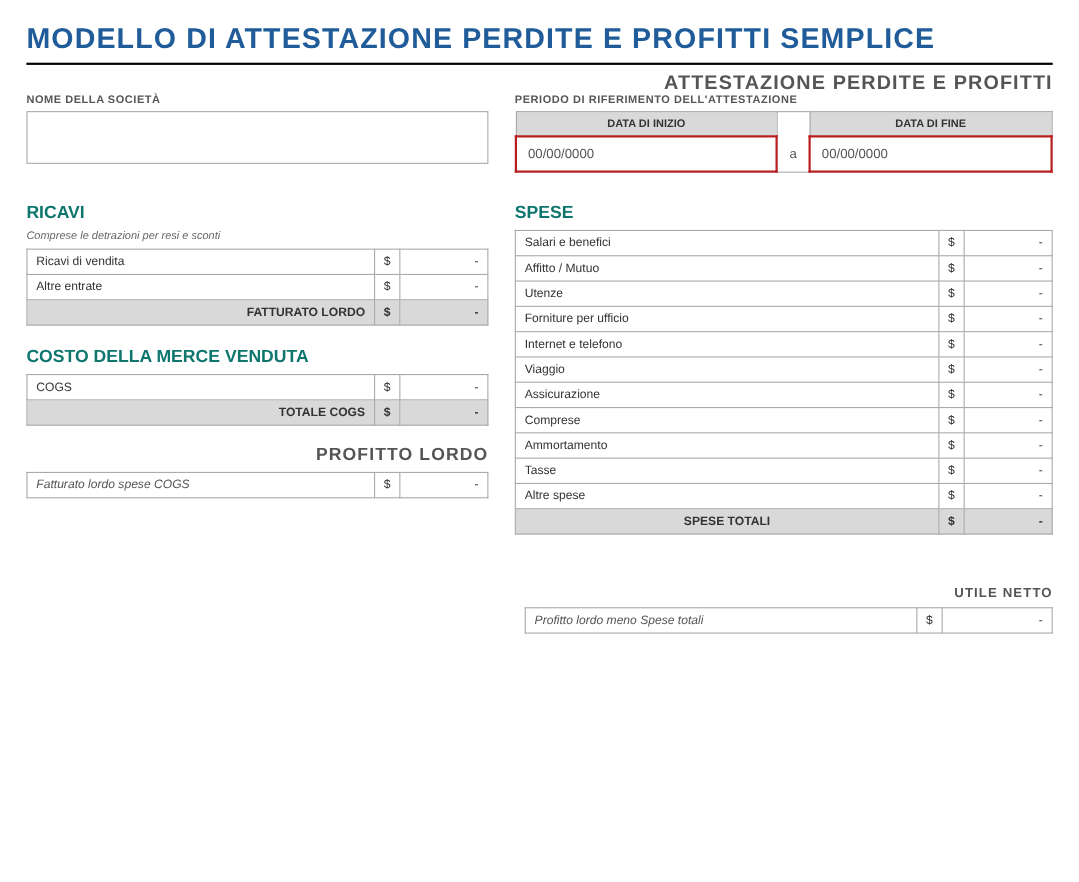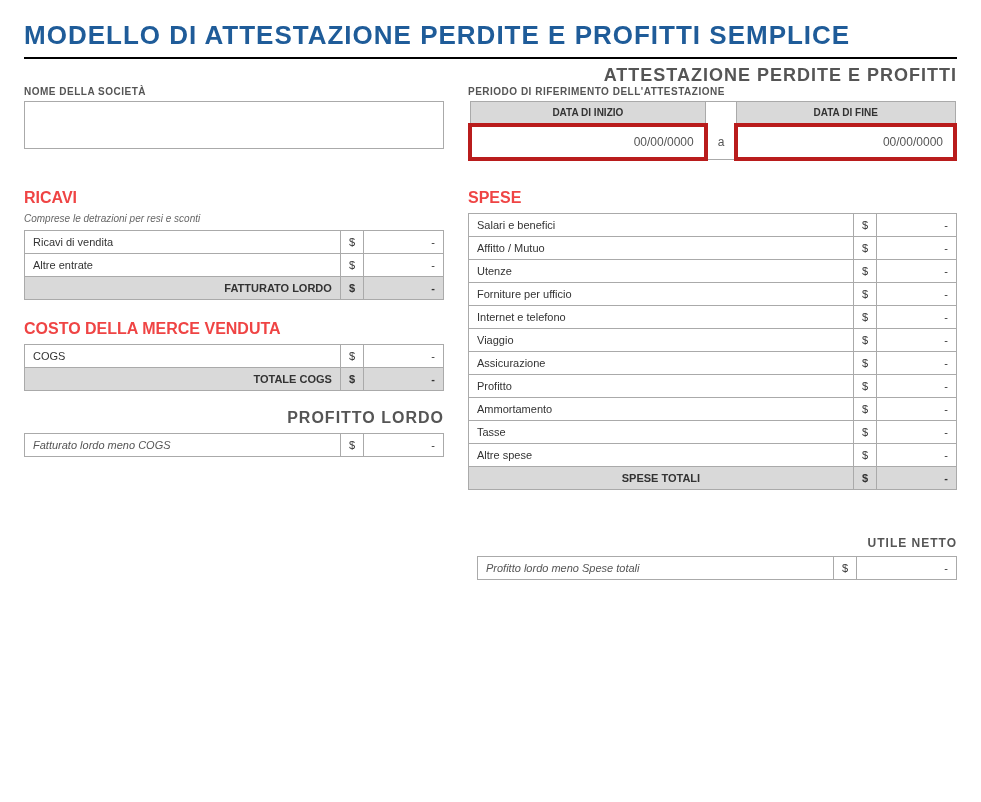--- a/index.html
+++ b/index.html
@@ -72,23 +72,23 @@
       border: 1px solid #aaa;
       padding: 5px 10px;
       font-size: 10px;
       font-weight: 700;
       text-transform: uppercase;
       text-align: center;
       color: #333;
     }
 
     .period-table td {
-      border: 4px solid #b91c1c;
+      border: 2px solid #b91c1c;
       padding: 8px 10px;
-      text-align: right;
+      text-align: left;
       font-size: 12px;
       color: #555;
     }
 
     .main-content {
       display: flex;
       gap: 24px;
       align-items: flex-start;
     }
 
@@ -96,21 +96,21 @@
       flex: 0 0 420px;
     }
 
     .right-col {
       flex: 1;
     }
 
     .section-heading {
       font-size: 16px;
       font-weight: 700;
-      color: #ef4444;
+      color: #0f766e;
       text-transform: uppercase;
       margin-bottom: 6px;
     }
 
     .section-sub {
       font-size: 10px;
       font-style: italic;
       color: #666;
       margin-bottom: 6px;
     }
@@ -305,21 +305,21 @@
           </tr>
         </tbody>
       </table>
     </div>
 
     <div class="gross-profit-section">
       <div class="gross-profit-title">PROFITTO LORDO</div>
       <table class="gross-profit-table">
         <tbody>
           <tr>
-            <td class="italic-label">Fatturato lordo meno COGS</td>
+            <td class="italic-label">Fatturato lordo spese COGS</td>
             <td class="currency-cell" style="width:20px; text-align:center; border-left:1px solid #aaa; border-right:1px solid #aaa;">$</td>
             <td style="text-align:right; width:80px;">-</td>
           </tr>
         </tbody>
       </table>
     </div>
 
   </div>
 
   <div class="right-col">
@@ -356,21 +356,21 @@
       <td class="label-cell">Viaggio</td>
       <td class="currency-cell">$</td>
       <td class="value-cell">-</td>
     </tr>
           <tr>
       <td class="label-cell">Assicurazione</td>
       <td class="currency-cell">$</td>
       <td class="value-cell">-</td>
     </tr>
           <tr>
-      <td class="label-cell">Profitto</td>
+      <td class="label-cell">Comprese</td>
       <td class="currency-cell">$</td>
       <td class="value-cell">-</td>
     </tr>
           <tr>
       <td class="label-cell">Ammortamento</td>
       <td class="currency-cell">$</td>
       <td class="value-cell">-</td>
     </tr>
           <tr>
       <td class="label-cell">Tasse</td>

